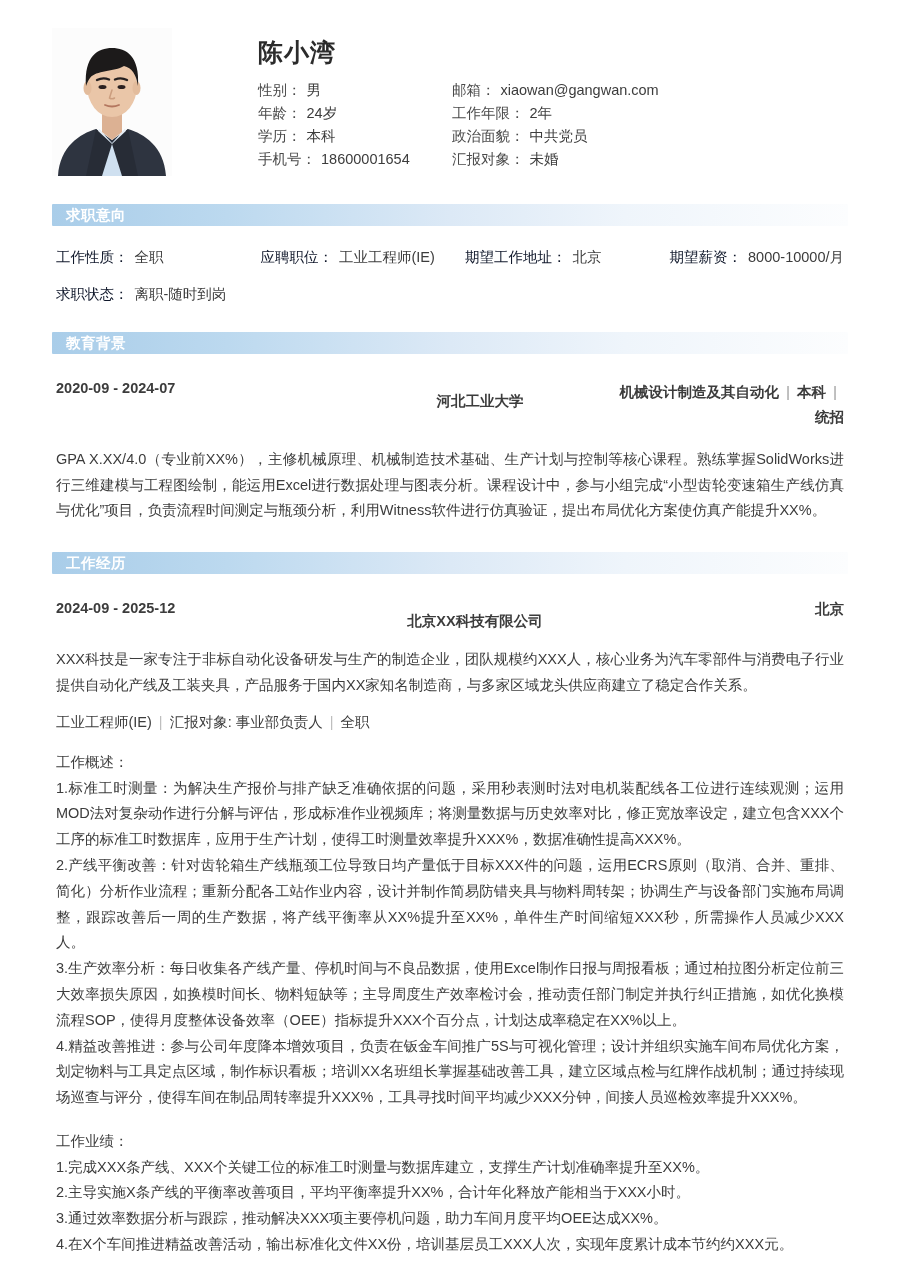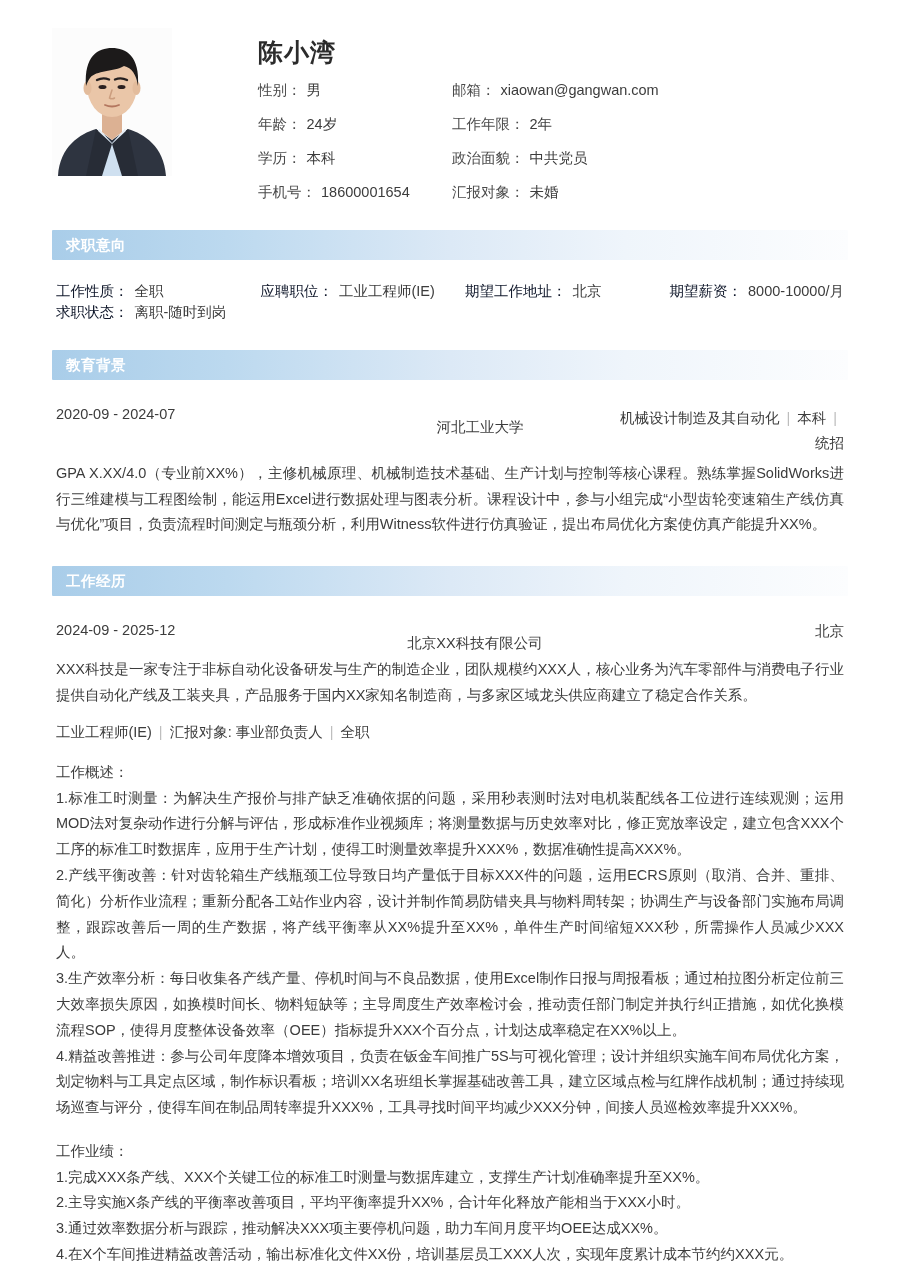--- a/index.html
+++ b/index.html
@@ -34,36 +34,36 @@
     font-size: 25px;
     font-weight: bold;
     color: #2b2b2b;
     letter-spacing: 1px;
     margin: 0 0 12px 0;
     padding-left: 56px;
   }
   .info-grid {
     display: grid;
     grid-template-columns: 250px 1fr;
-    row-gap: 15px;
+    row-gap: 4px;
   }
   .info-cell {
     font-size: 14.5px;
     color: #4a4a4a;
     white-space: nowrap;
     padding-left: 56px;
   }
   .info-cell.col2 { padding-left: 0px; }
   .info-lab { color: #4a4a4a; }
   .info-val { color: #3c3c3c; margin-left: 5px; }
 
   
   .section { padding: 0 52px; }
   .sec-bar {
-    height: 30px;
+    height: 22px;
     margin-top: 28px;
     background: linear-gradient(to right, #a9cde9 0%, #bcd9ef 22%, #dce9f6 50%, #eff5fb 72%, #fcfdfe 100%);
     display: flex;
     align-items: center;
     border-radius: 1px;
   }
   .sec-bar-title {
     color: #ffffff;
     font-size: 14.5px;
     font-weight: bold;
@@ -76,40 +76,41 @@
   .intent-row1 {
     display: flex;
     margin-top: 22px;
     font-size: 14.5px;
   }
   .intent-item { white-space: nowrap; }
   .intent-item.i1 { width: 215px; }
   .intent-item.i2 { width: 215px; }
   .intent-item.i3 { width: 215px; }
   .intent-item.i4 { flex: 1; }
-  .intent-row2 { margin-top: 2px; font-size: 14.5px; }
+  .intent-row2 { margin-top: 18px; font-size: 14.5px; }
   .lab { color: #0f172a; }
   .val { color: #3c3c3c; margin-left: 6px; }
 
   
   .entry-head {
     display: flex;
     align-items: flex-start;
     margin-top: 26px;
     font-size: 14.5px;
     color: #3c3c3c;
+    font-weight: bold;
   }
   .eh-date { width: 290px; flex: 0 0 290px; }
   .eh-mid { flex: 1; text-align: center; margin-top: 12px; }
   .eh-right { width: 230px; flex: 0 0 230px; text-align: right; line-height: 1.75; }
   .eh-right-wide { width: 240px; flex: 0 0 240px; text-align: right; }
   .sep { color: #bcbcbc; margin: 0 7px; }
 
   .para {
-    margin-top: 4px;
+    margin-top: 16px;
     font-size: 14.5px;
     line-height: 1.78;
     color: #3c3c3c;
     text-align: justify;
   }
   .meta-line {
     margin-top: 14px;
     font-size: 14.5px;
     color: #3c3c3c;
   }

